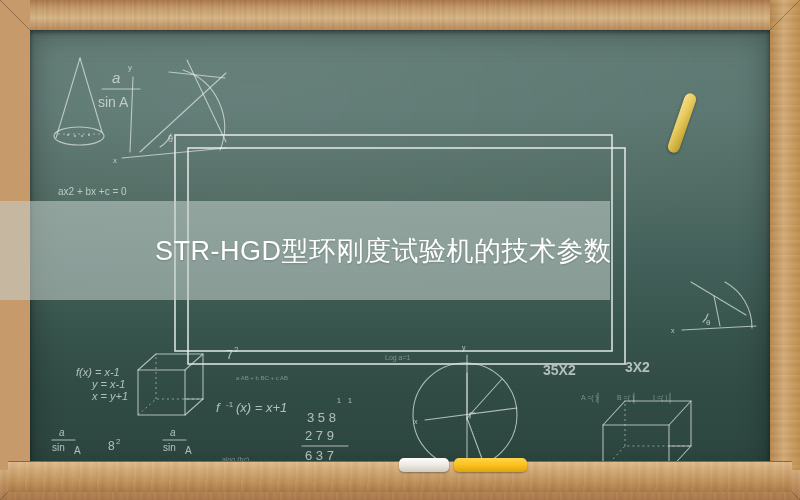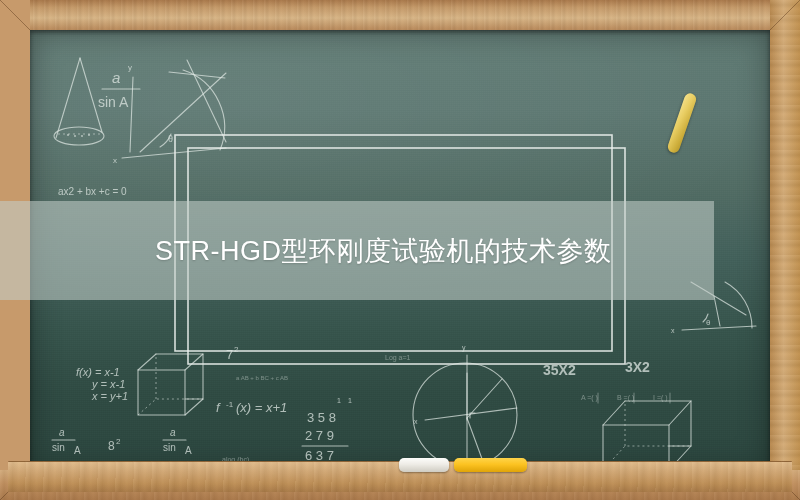--- a/index.html
+++ b/index.html
@@ -173,21 +173,21 @@
     border-radius: 6px;
     transform: rotate(19deg);
     background: linear-gradient(100deg, #f5e18b 0%, #e8cd62 38%, #cdae3b 78%, #b89a2c 100%);
     box-shadow: 0 1px 3px rgba(0,0,0,0.4);
   }
 
   
   .title-band {
     position: absolute;
     left: 0; top: 201px;
-    width: 714px; height: 99px;
+    width: 610px; height: 99px;
     background: rgba(196, 206, 201, 0.56);
     display: flex;
     align-items: center;
   }
   .title-text {
     margin-left: 155px;
     color: #ffffff;
     font-size: 27px;
     font-weight: 400;
     letter-spacing: 0.5px;

